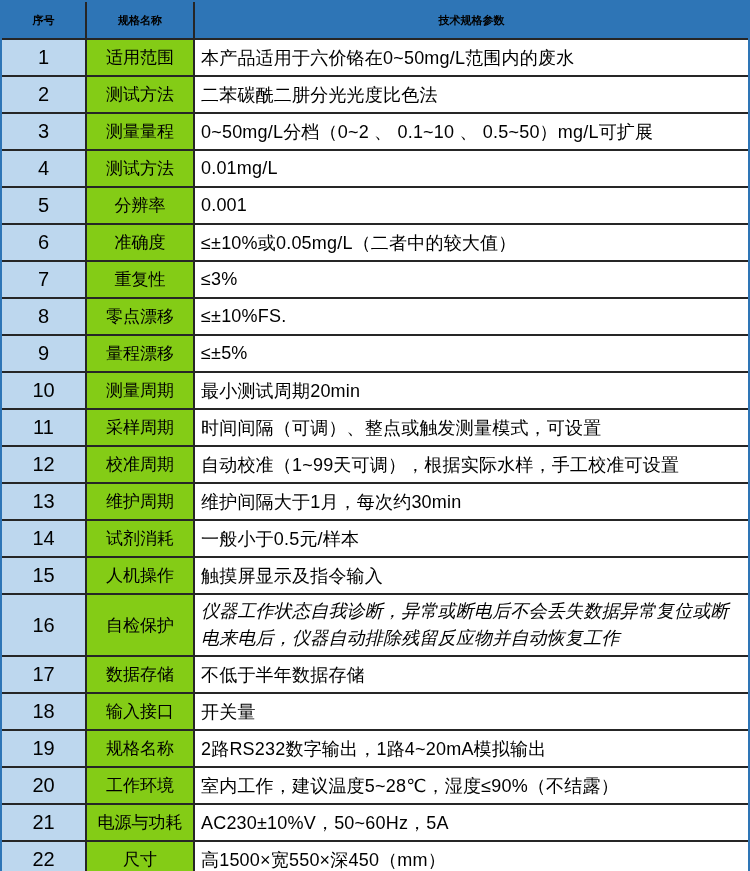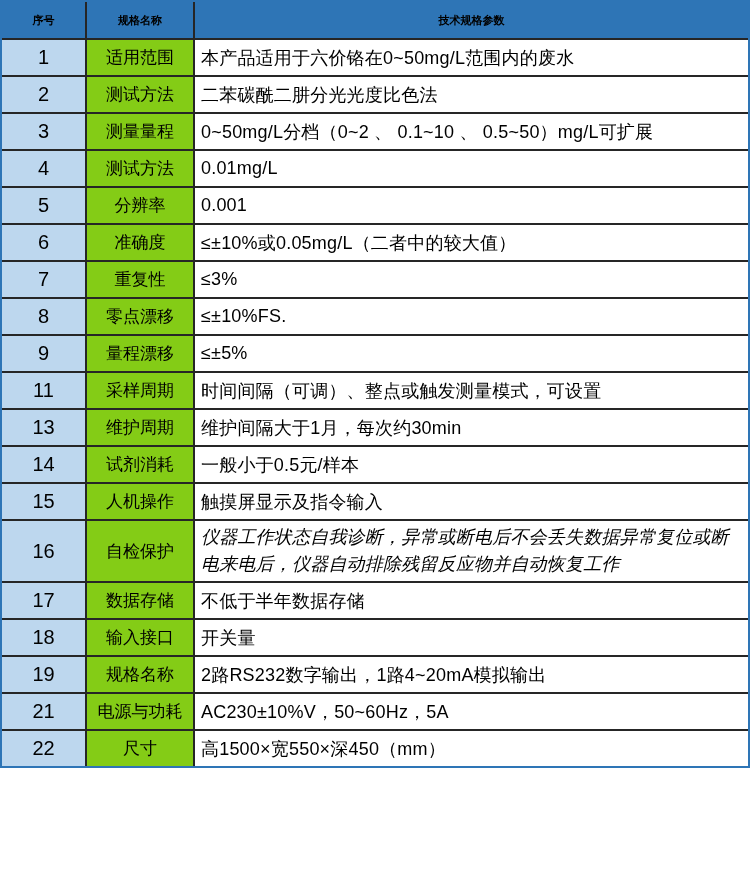--- a/index.html
+++ b/index.html
@@ -141,27 +141,37 @@
     <td class="c-name">零点漂移</td>
     <td class="c-val">≤±10%FS.</td>
   </tr>
 
   <tr>
     <td class="c-no">9</td>
     <td class="c-name">量程漂移</td>
     <td class="c-val">≤±5%</td>
   </tr>
 
+  <tr>
+    <td class="c-no">10</td>
+    <td class="c-name">测量周期</td>
+    <td class="c-val">最小测试周期20min</td>
+  </tr>
 
   <tr>
     <td class="c-no">11</td>
     <td class="c-name">采样周期</td>
     <td class="c-val">时间间隔（可调）、整点或触发测量模式，可设置</td>
   </tr>
 
+  <tr>
+    <td class="c-no">12</td>
+    <td class="c-name">校准周期</td>
+    <td class="c-val">自动校准（1~99天可调），根据实际水样，手工校准可设置</td>
+  </tr>
 
   <tr>
     <td class="c-no">13</td>
     <td class="c-name">维护周期</td>
     <td class="c-val">维护间隔大于1月，每次约30min</td>
   </tr>
 
   <tr>
     <td class="c-no">14</td>
     <td class="c-name">试剂消耗</td>
@@ -191,20 +201,25 @@
     <td class="c-name">输入接口</td>
     <td class="c-val">开关量</td>
   </tr>
 
   <tr>
     <td class="c-no">19</td>
     <td class="c-name">规格名称</td>
     <td class="c-val">2路RS232数字输出，1路4~20mA模拟输出</td>
   </tr>
 
+  <tr>
+    <td class="c-no">20</td>
+    <td class="c-name">工作环境</td>
+    <td class="c-val">室内工作，建议温度5~28℃，湿度≤90%（不结露）</td>
+  </tr>
 
   <tr>
     <td class="c-no">21</td>
     <td class="c-name">电源与功耗</td>
     <td class="c-val">AC230±10%V，50~60Hz，5A</td>
   </tr>
 
   <tr>
     <td class="c-no">22</td>
     <td class="c-name">尺寸</td>

